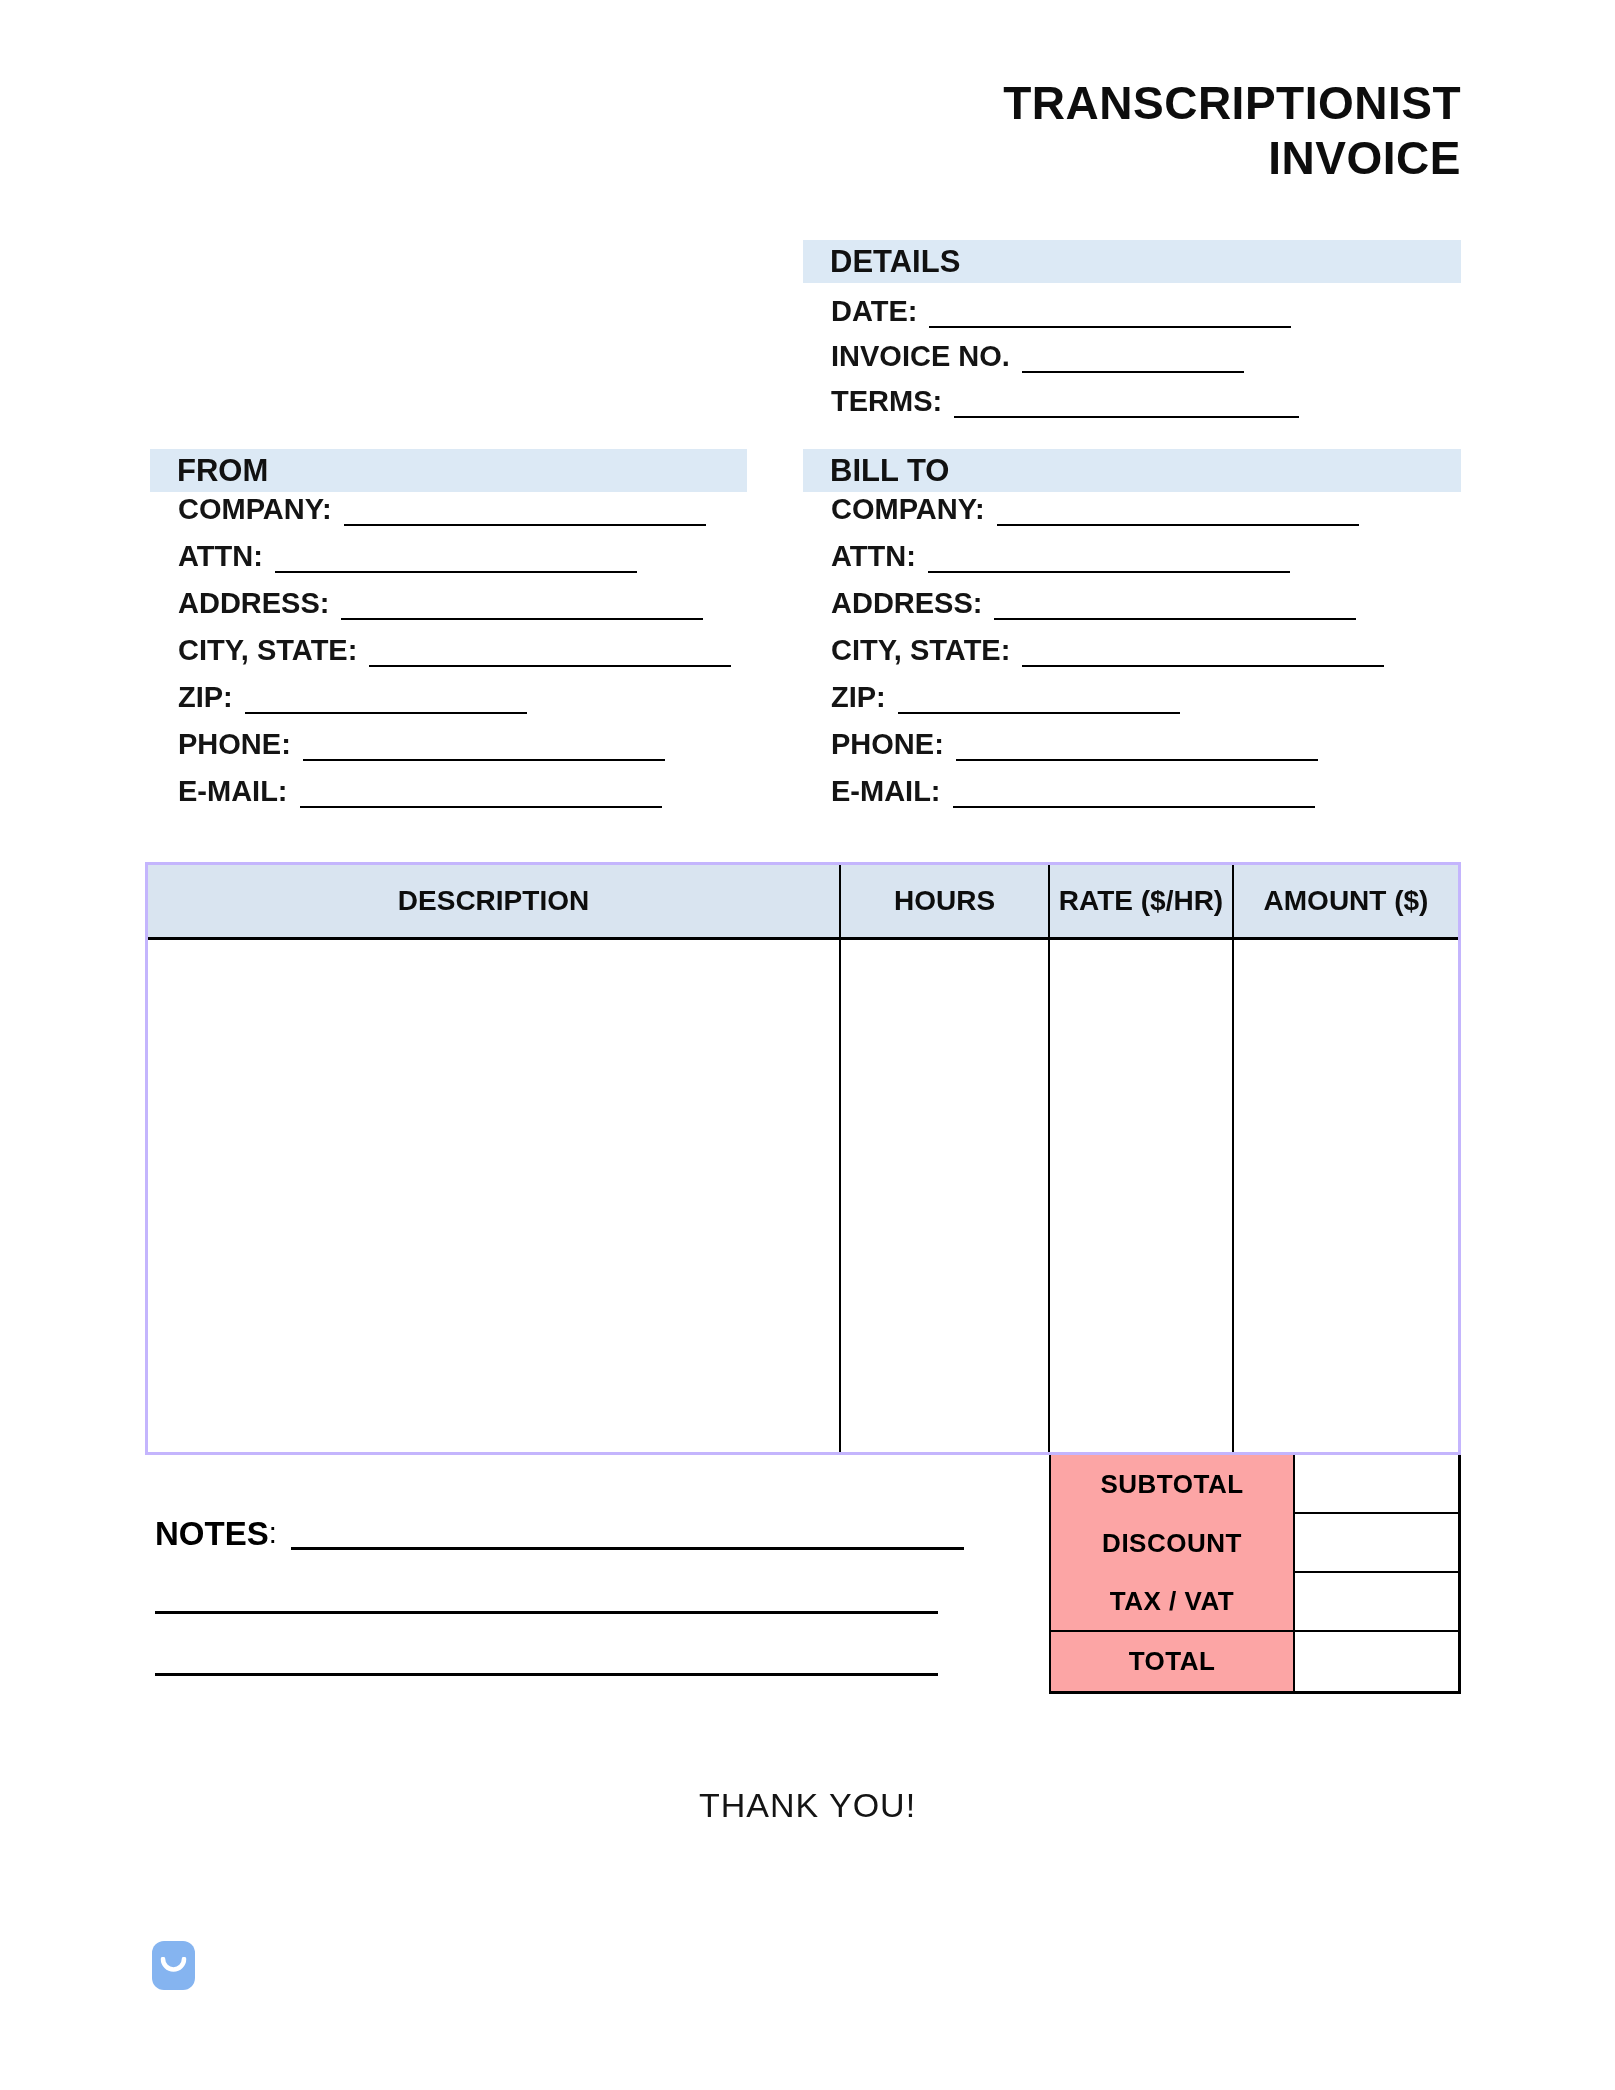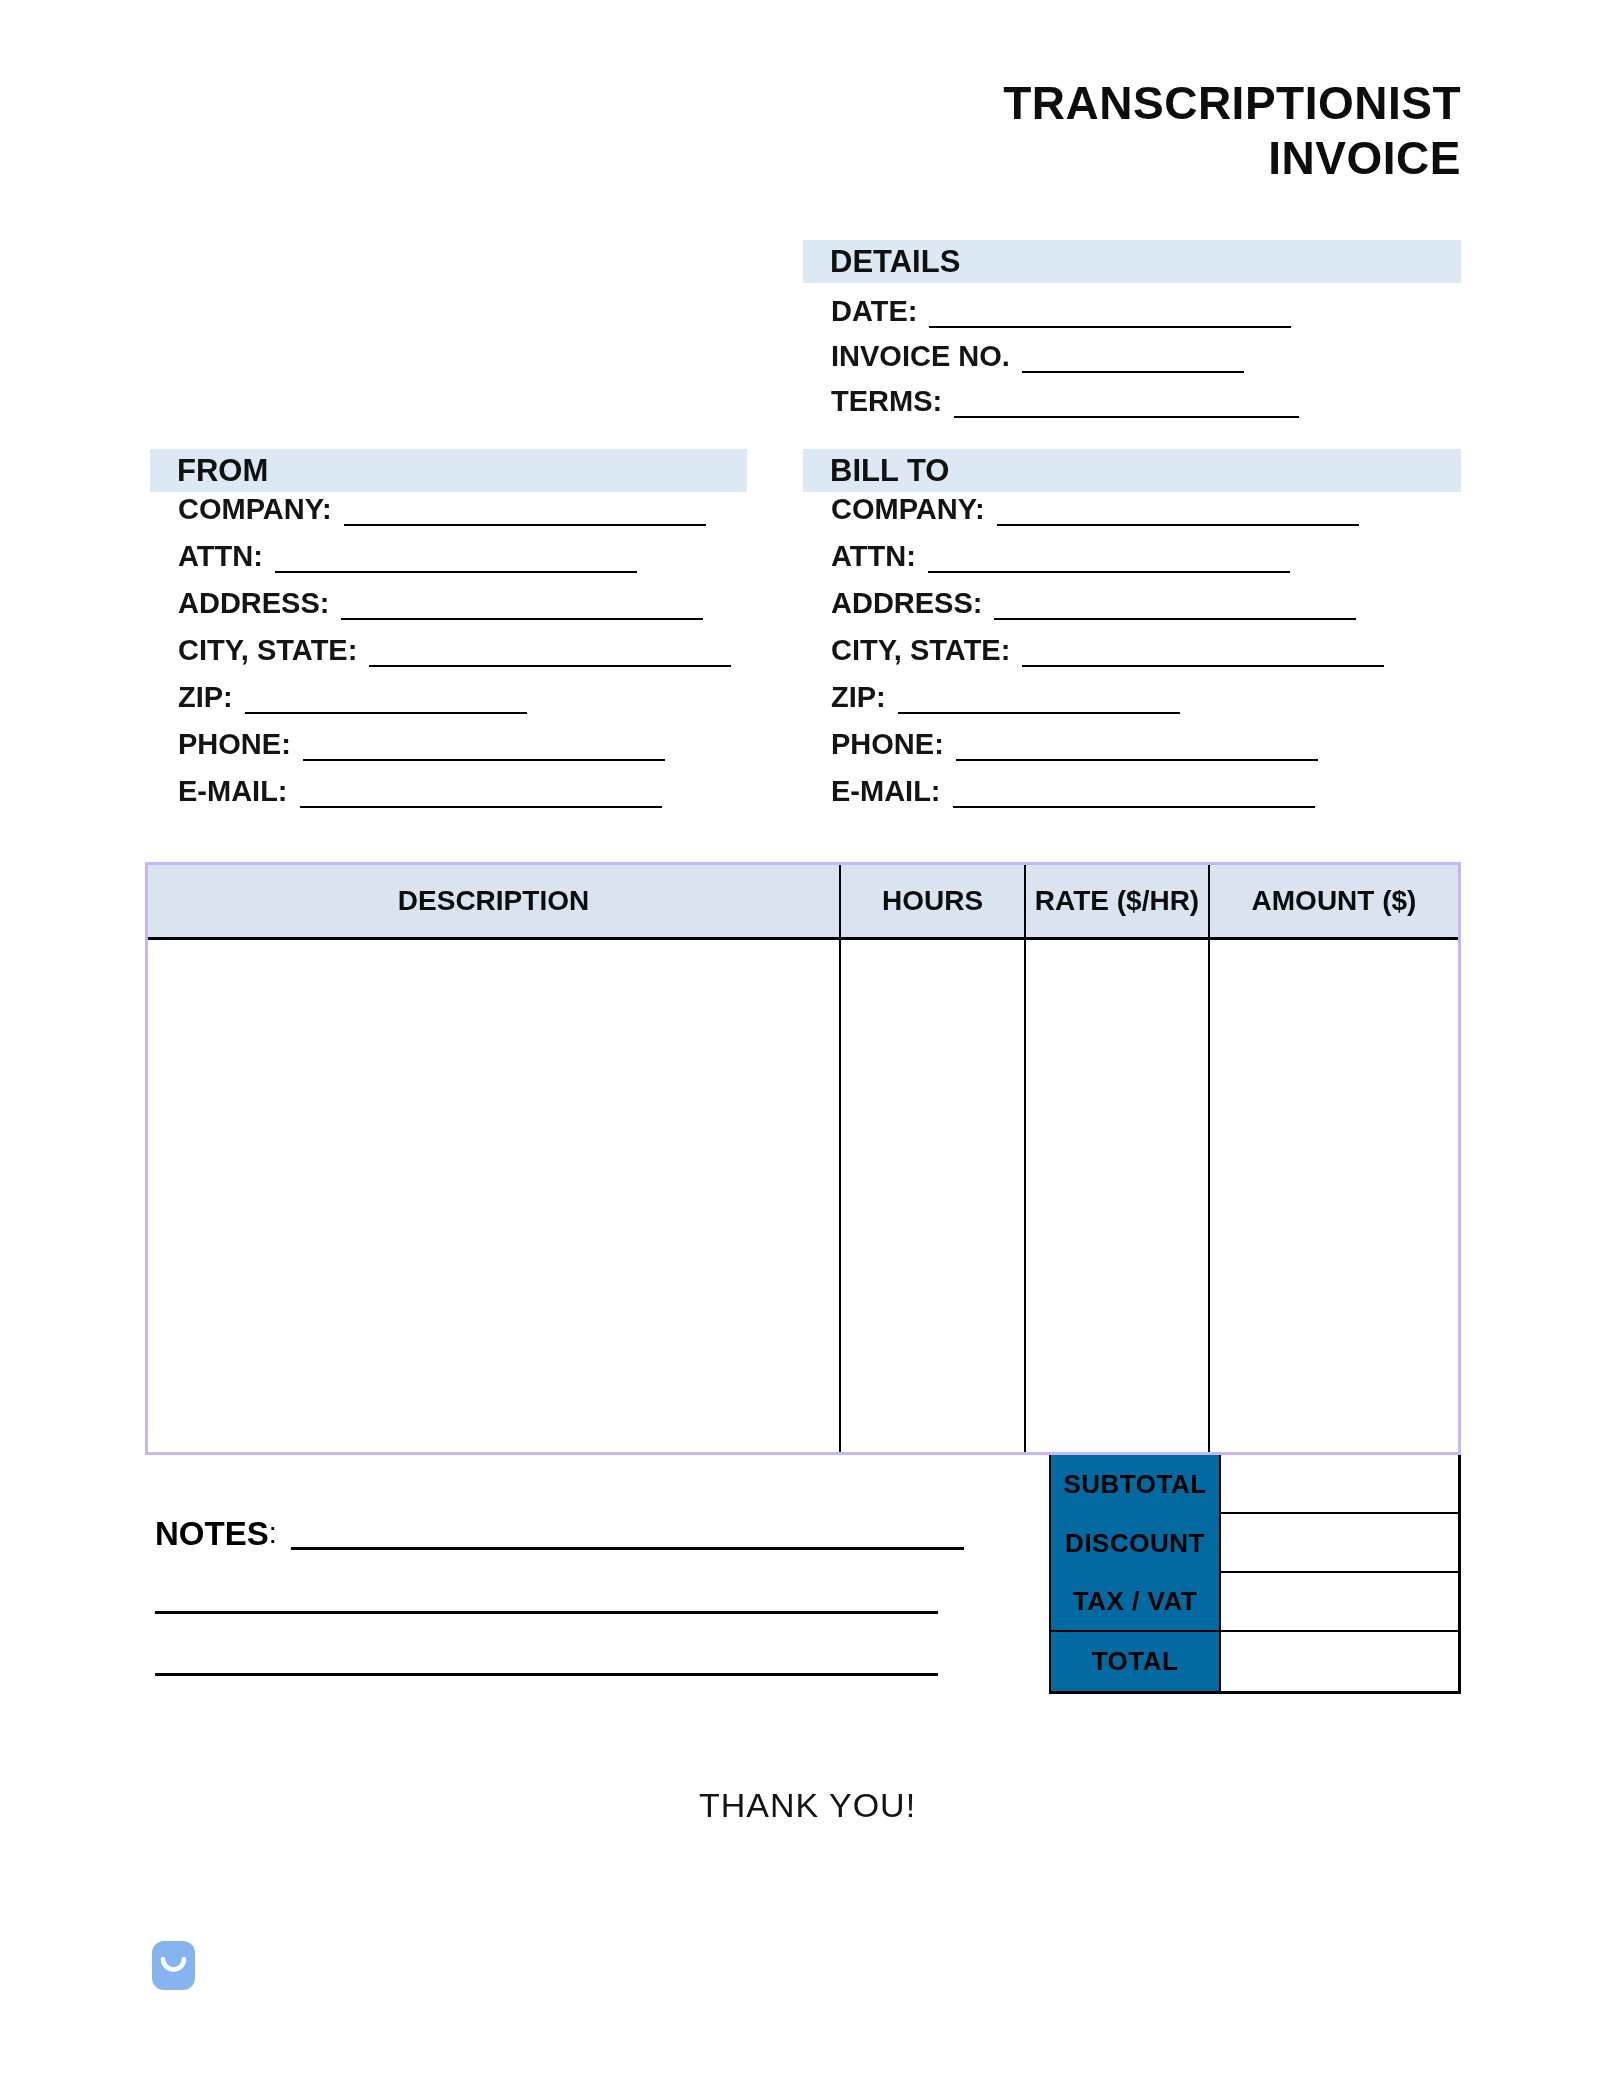--- a/index.html
+++ b/index.html
@@ -63,36 +63,36 @@
   }
   .trow { display:flex; }
   .thead { height:75px; background:#d9e4f0; border-bottom:3px solid #000; }
   .tbody { height:512px; background:#fff; }
   .cell  { height:100%; }
   .hcell {
     display:flex; align-items:center; justify-content:center;
     font-size:28px; font-weight:bold; color:#0d0d0d;
   }
   .col-desc   { width:693px; border-right:2px solid #000; }
-  .col-hours  { width:185px; border-right:2px solid #000; }
+  .col-hours  { width:209px; border-right:2px solid #000; }
   .col-rate   { width:184px; border-right:2px solid #000; }
   .col-amount { flex:1; }
 
   
   #summary {
     position:absolute; left:1049px; top:1455px;
     width:412px;
     border-left:2px solid #000;
     border-right:3px solid #000;
     border-bottom:3px solid #000;
   }
   .sum-row { display:flex; height:59px; }
   .sum-label {
-    width:170px;
-    background:#0369a1;
+    width:244px;
+    background:#fca5a5;
     border-right:2px solid #000;
     display:flex; align-items:center; justify-content:center;
     font-size:26px; font-weight:bold; letter-spacing:0.5px;
   }
   .sum-value { flex:1; background:#fff; font-size:26px; padding:8px 10px; }
   .sum-row:not(:last-child) .sum-value { border-bottom:2px solid #000; }
   .sum-row.pre-total .sum-label { border-bottom:2px solid #000; }
 
   
   #notes-row {

